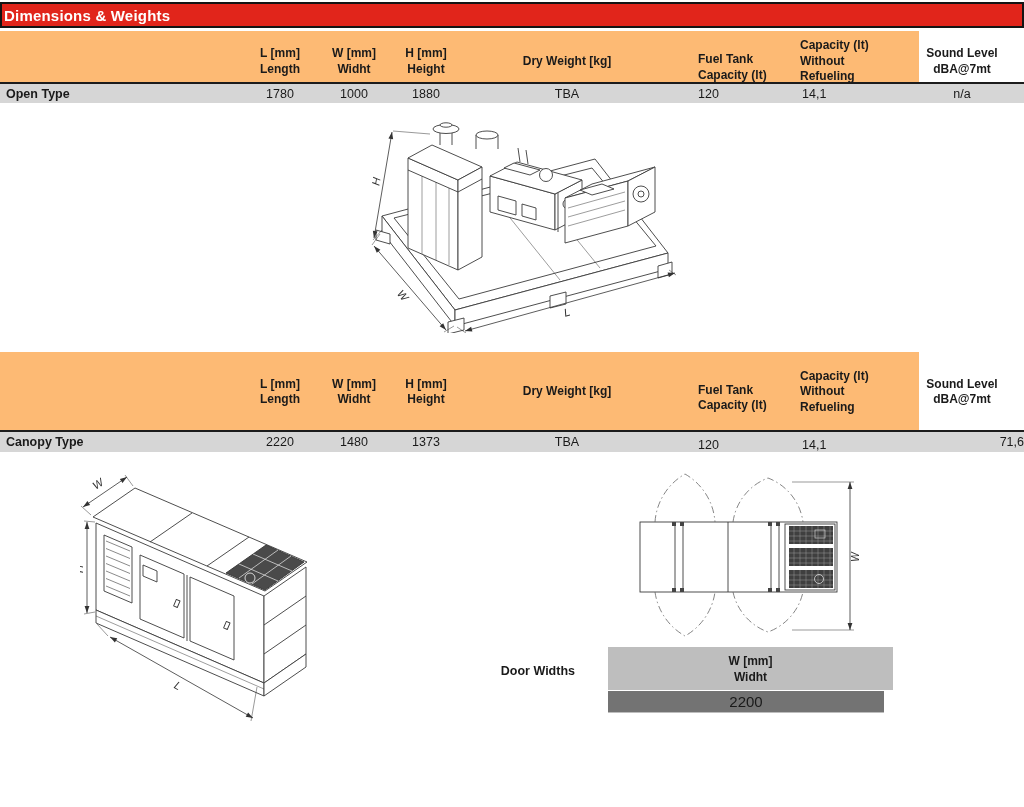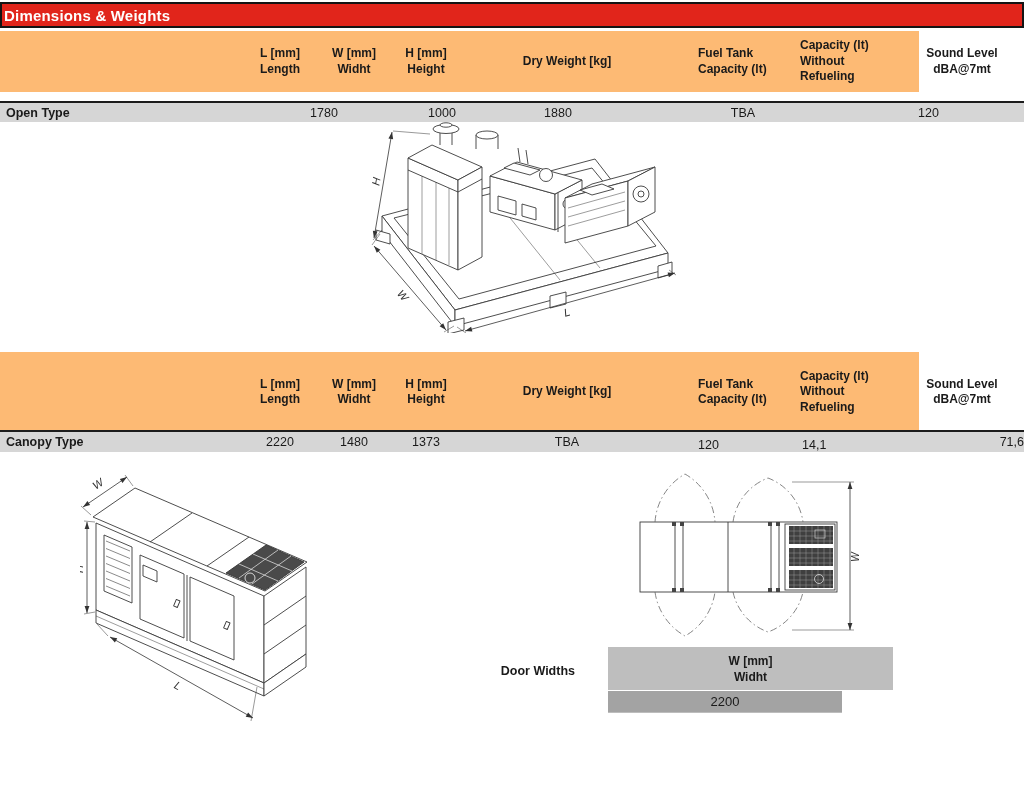--- a/index.html
+++ b/index.html
@@ -10,44 +10,44 @@
   .red-bar{position:absolute;left:0;top:2px;width:1020px;height:22px;background:#e1251b;
            border:2px solid #141414;display:flex;align-items:center;}
   .red-bar span{color:#ffffff;font-weight:bold;font-size:15px;padding-left:2px;letter-spacing:.2px;}
 
   
   .cols{display:grid;grid-template-columns:240px 80px 68px 76px 206px 120px 110px 124px;}
   .spec-header{position:absolute;left:0;width:919px;background:#fdba74;}
   .spec-header .cell{display:flex;flex-direction:column;justify-content:center;align-items:center;
                      font-weight:bold;font-size:12px;line-height:15.5px;text-align:center;height:100%;}
   .spec-header .cell.left{align-items:flex-start;text-align:left;}
-  .spec-header .cell.pl28{padding-left:28px;box-sizing:border-box;}
+  .spec-header .cell.pl28{padding-left:28px;box-sizing:border-box;margin-top:6px;}
   .spec-header .cell.pl10{padding-left:10px;box-sizing:border-box;}
   .t1{top:31px;height:61px;}
   .t2{top:352px;height:80px;}
   .spec-row{position:absolute;left:0;width:1024px;background:#d6d6d6;border-top:2px solid #1c1c1c;}
-  .r1{top:101px;height:19px;gap:44px;}
+  .r1{top:82px;height:19px;}
   .r2{top:430px;height:20px;}
   .spec-row .cell{font-size:12.5px;display:flex;align-items:center;justify-content:center;}
   .spec-row .cell.label{justify-content:flex-start;font-weight:bold;padding-left:6px;box-sizing:border-box;}
   .spec-row .cell.pl28{justify-content:flex-start;padding-left:28px;box-sizing:border-box;}
   .spec-row .cell.pl10{justify-content:flex-start;padding-left:12px;box-sizing:border-box;}
   .spec-row .cell.right{justify-content:flex-end;padding-right:0;box-sizing:border-box;}
   .drop{position:relative;top:3px;}
 
   
   .svg-abs{position:absolute;}
   svg text{font-family:"Liberation Sans",sans-serif;font-style:italic;fill:#333;}
 
   
   .door-header{position:absolute;left:608px;top:647px;width:285px;height:43px;background:#bebebe;
                display:flex;flex-direction:column;justify-content:center;align-items:center;
                font-weight:bold;font-size:12px;line-height:16px;}
-  .door-row{position:absolute;left:608px;top:691px;width:234px;height:21px;background:#a3a3a3;
-            display:flex;align-items:center;justify-content:center;font-size:13px;border-bottom:1px solid #bdbdbd;}
+  .door-row{position:absolute;left:608px;top:691px;width:276px;height:21px;background:#737373;
+            display:flex;align-items:center;justify-content:center;font-size:15px;border-bottom:1px solid #bdbdbd;}
   .door-label{position:absolute;left:430px;top:664px;width:145px;text-align:right;
               font-weight:bold;font-size:12.5px;}
 </style>
 </head>
 <body>
 
 <div class="page">
 
   <div class="red-bar">
     <span>Dimensions &amp; Weights</span>

